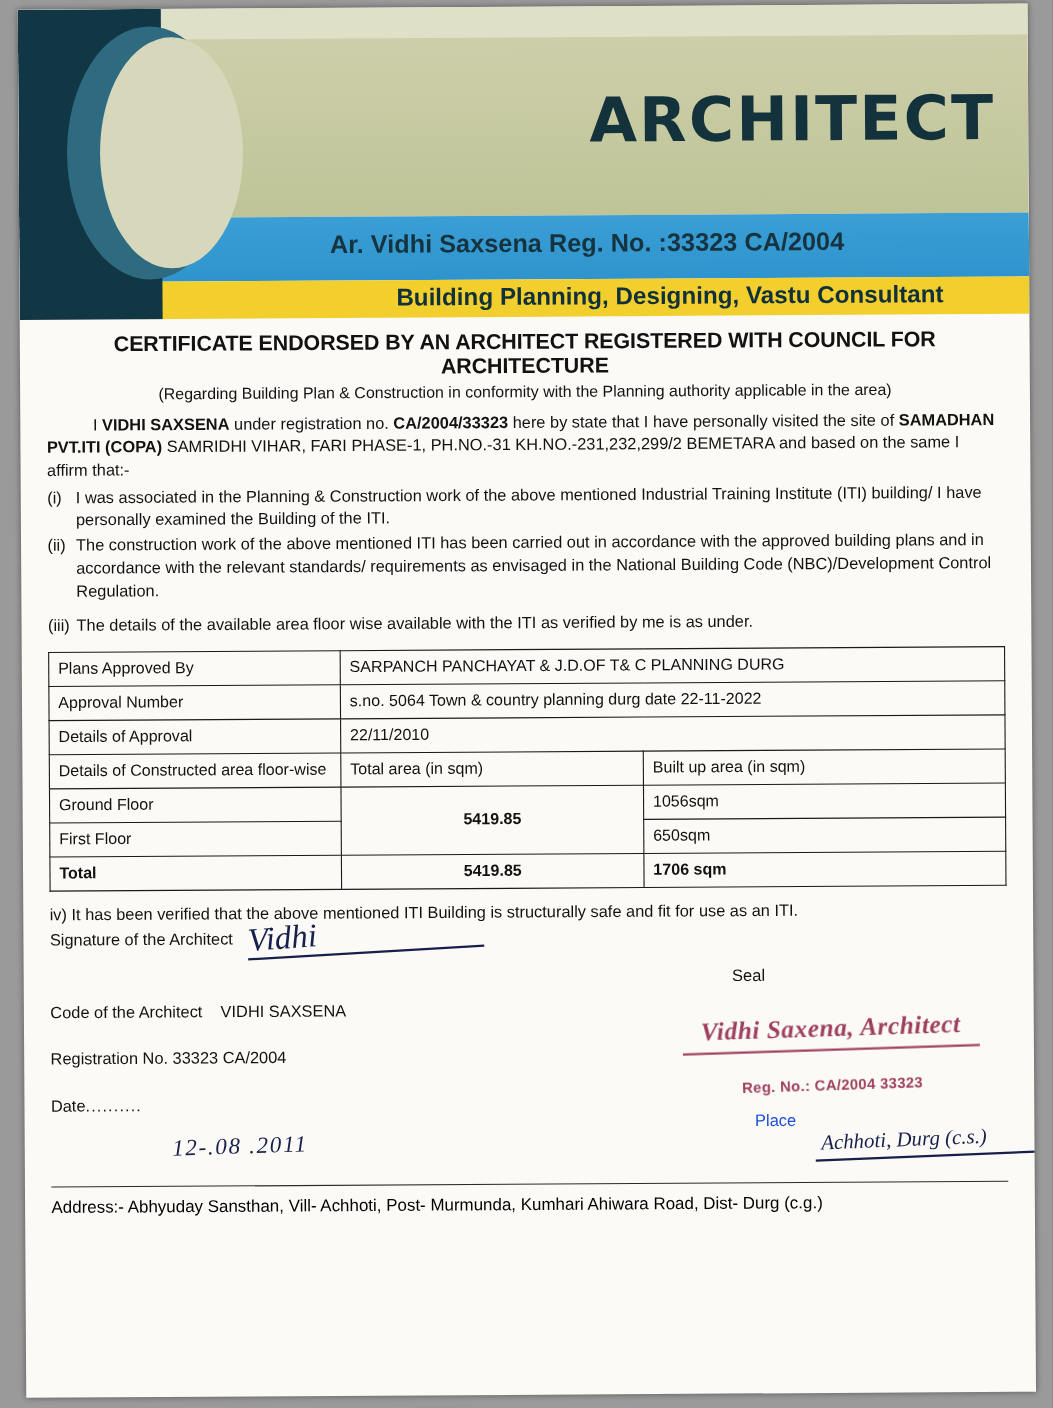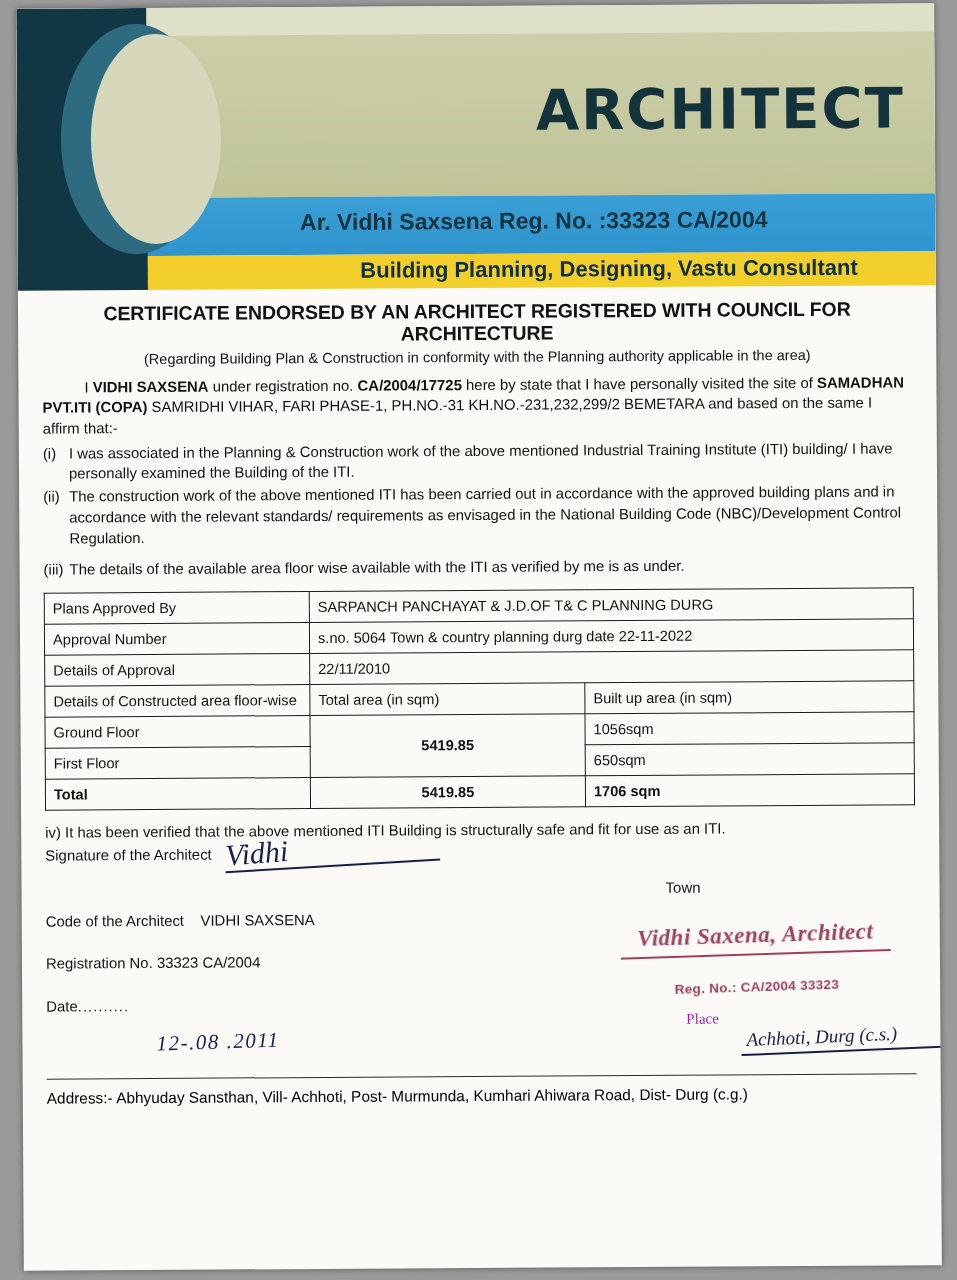--- a/index.html
+++ b/index.html
@@ -226,22 +226,21 @@
     font-weight: bold;
     margin-top: 22px;
     filter: blur(0.4px);
     letter-spacing: 0.3px;
   }
   .place-row {
     position: absolute;
     left: 640px;
     top: 190px;
     font-size: 15px;
-    color: #a21caf;
-    font-family: Liberation Serif, serif;
+    color: #1d4ed8;
   }
   .hand {
     font-family: "Liberation Serif", serif;
     font-style: italic;
     color: #18214a;
   }
   .hand-sig {
     position: absolute;
     left: 180px;
     top: 10px;
@@ -313,21 +312,21 @@
         <div class="lh-sub1">Ar. Vidhi Saxsena Reg. No. :33323 CA/2004</div>
         <div class="lh-sub2">Building Planning, Designing, Vastu Consultant</div>
       </div>
 
       <div class="body-wrap">
 
         <div class="cert-title">CERTIFICATE ENDORSED BY AN ARCHITECT REGISTERED WITH COUNCIL FOR ARCHITECTURE</div>
         <div class="cert-sub">(Regarding Building Plan &amp; Construction in conformity with the Planning authority applicable in the area)</div>
 
         <p class="para">
-          <span class="ind"></span><span>I </span><span class="b">VIDHI SAXSENA</span><span> under registration no. </span><span class="b">CA/2004/17725</span><span> here by state that I have personally visited the site of </span><span class="b">SAMADHAN PVT.ITI (COPA)</span><span> SAMRIDHI VIHAR, FARI PHASE-1, PH.NO.-31 KH.NO.-231,232,299/2 BEMETARA and based on the same I affirm that:-</span>
+          <span class="ind"></span><span>I </span><span class="b">VIDHI SAXSENA</span><span> under registration no. </span><span class="b">CA/2004/33323</span><span> here by state that I have personally visited the site of </span><span class="b">SAMADHAN PVT.ITI (COPA)</span><span> SAMRIDHI VIHAR, FARI PHASE-1, PH.NO.-31 KH.NO.-231,232,299/2 BEMETARA and based on the same I affirm that:-</span>
         </p>
 
         <div class="list">
           <div class="list-row">
             <span class="list-marker">(i)</span>
             <span class="list-text">I was associated in the Planning &amp; Construction work of the above mentioned Industrial Training Institute (ITI) building/ I  have personally  examined the Building of the ITI.</span>
           </div>
           <div class="list-row">
             <span class="list-marker">(ii)</span>
             <span class="list-text">The construction work of the above mentioned ITI has been carried out in accordance with the approved building plans and in  accordance with the relevant standards/ requirements as envisaged in the National Building Code (NBC)/Development Control Regulation.</span>
@@ -387,21 +386,21 @@
             <span>VIDHI SAXSENA</span>
           </div>
 
           <div class="reg-row">Registration No. 33323 CA/2004</div>
 
           <div class="date-row">
             <span>Date</span><span class="dots">..........</span>
           </div>
           <div class="hand hand-date">12-.08 .2011</div>
 
-          <div class="seal-label">Town</div>
+          <div class="seal-label">Seal</div>
 
           <div class="stamp">
             <div class="stamp-name">Vidhi Saxena, Architect</div>
             <div class="stamp-reg">Reg. No.: CA/2004 33323</div>
           </div>
 
           <div class="place-row">
             <span>Place</span>
           </div>
           <div class="hand hand-place">Achhoti, Durg (c.s.)</div>

